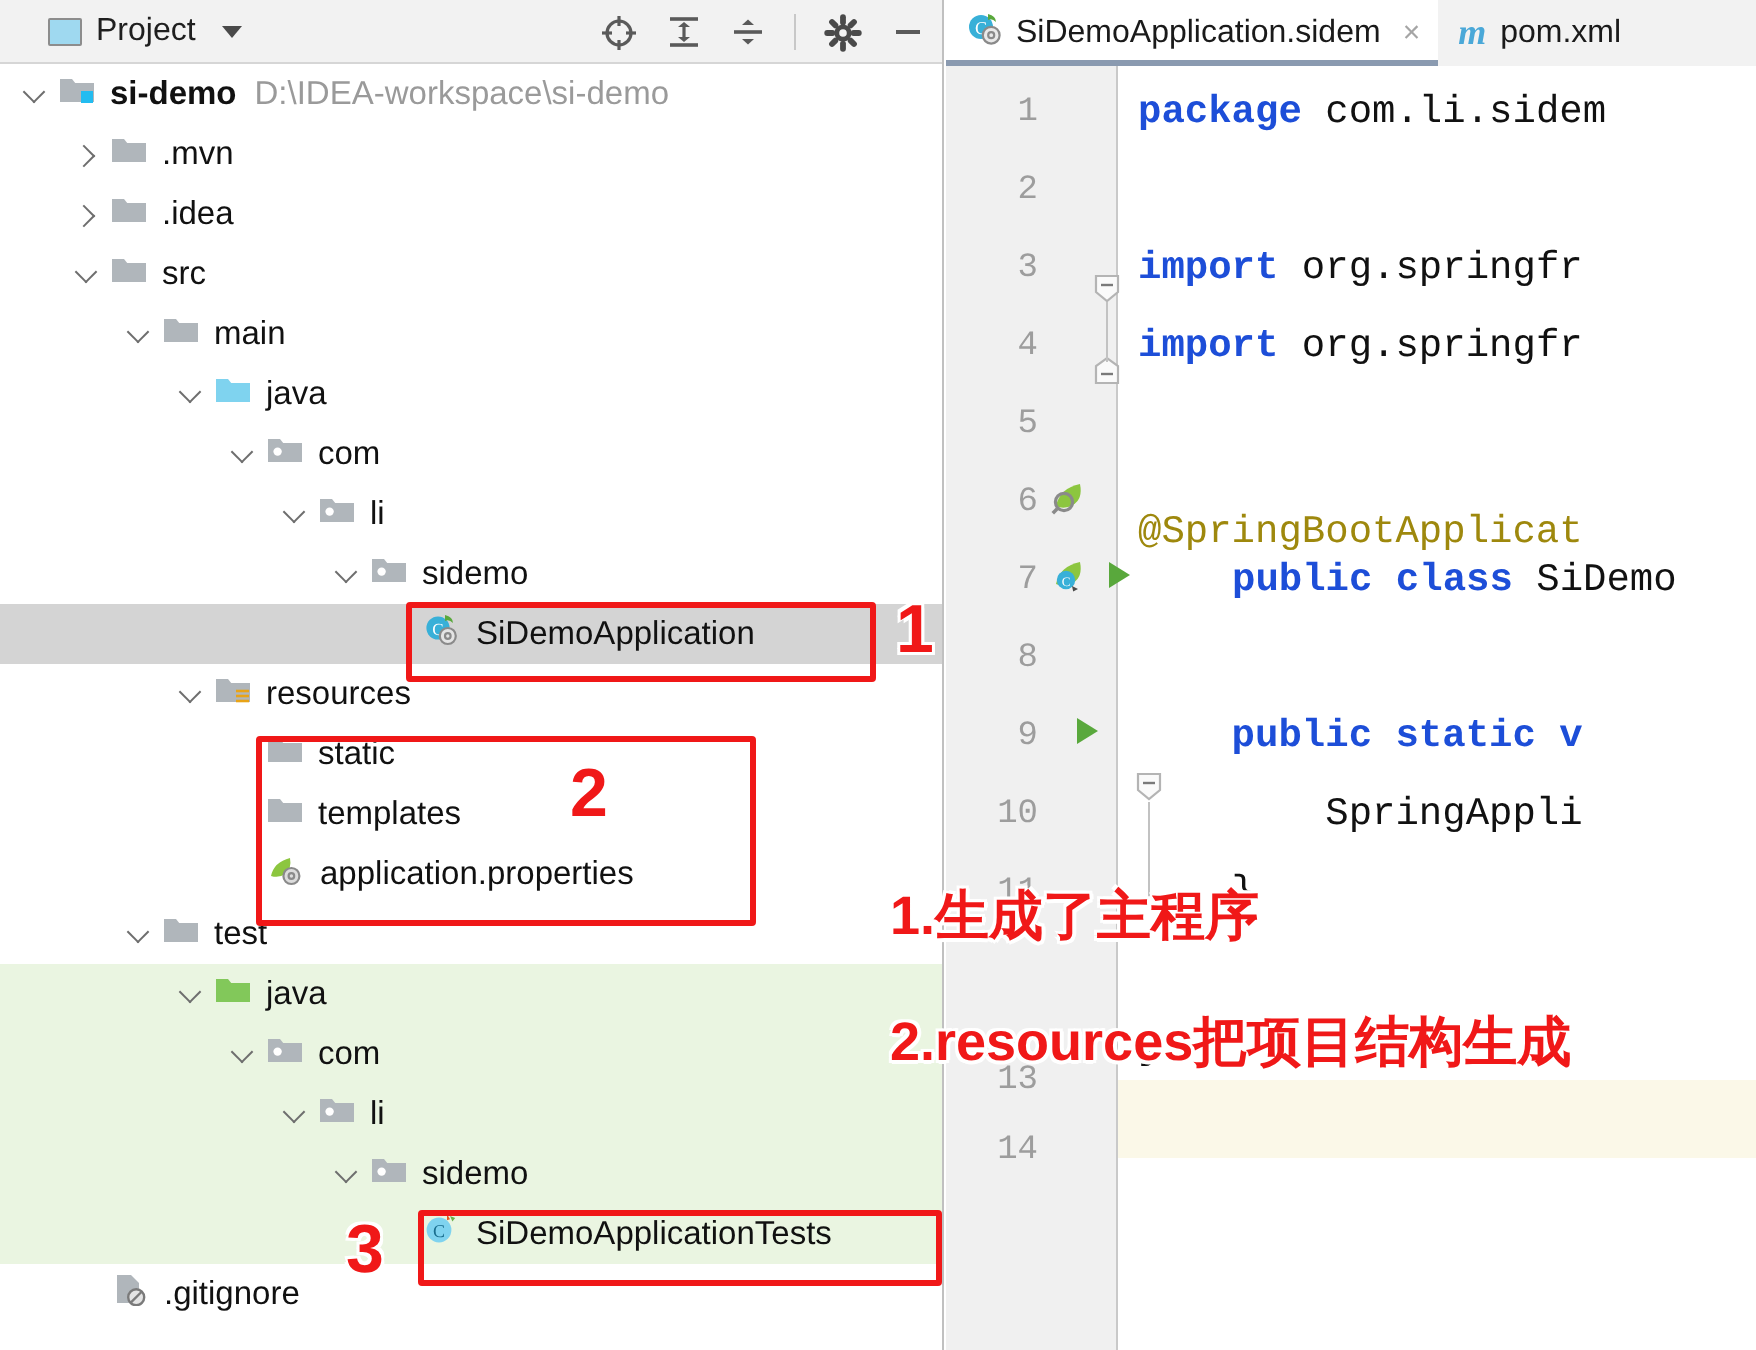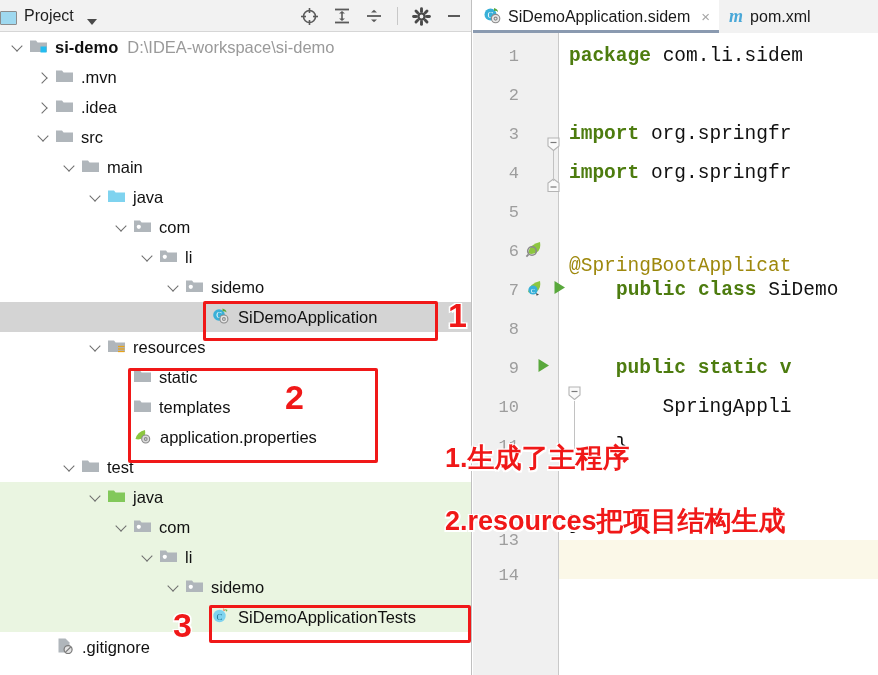--- a/index.html
+++ b/index.html
@@ -20,21 +20,21 @@
     border-right: 1px solid #c0c0c0;
     overflow: hidden;
   }
   #panel-header {
     position: relative;
     height: 32px;
     background: #f2f2f2;
     border-bottom: 1px solid #d6d6d6;
     display: flex; align-items: center;
   }
-  .panel-title-group { display: flex; align-items: flex-end; gap: 7px; padding-left: 0; }
+  .panel-title-group { display: flex; align-items: center; gap: 7px; padding-left: 24px; }
   .proj-icon {
     width: 17px; height: 14px;
     border: 1.6px solid #8d8d8d;
     background: #9fd9f0;
     border-radius: 1px;
   }
   .panel-title { font-size: 16px; color: #1f1f1f; }
   .caret-down {
     width: 0; height: 0;
     border-left: 5px solid transparent;
@@ -123,21 +123,21 @@
     height: 39px; line-height: 39px;
   }
   .gicon { position: absolute; }
   .codeline {
     position: absolute; left: 96px;
     font-family: "Liberation Mono", monospace;
     font-size: 19.5px;
     height: 39px; line-height: 39px;
     white-space: pre;
   }
-  .kw { color: #4d7c0f; font-weight: bold; }
+  .kw { color: #1d4ed8; font-weight: bold; }
   .ann { color: #9e880d; }
   .pln { color: #111111; }
   .fold {
     position: absolute; width: 11px; height: 13px;
   }
   .fold-line {
     position: absolute; width: 1px; background: #c2c2c2;
   }
   .line-hl {
     position: absolute; left: 0; right: 0;

